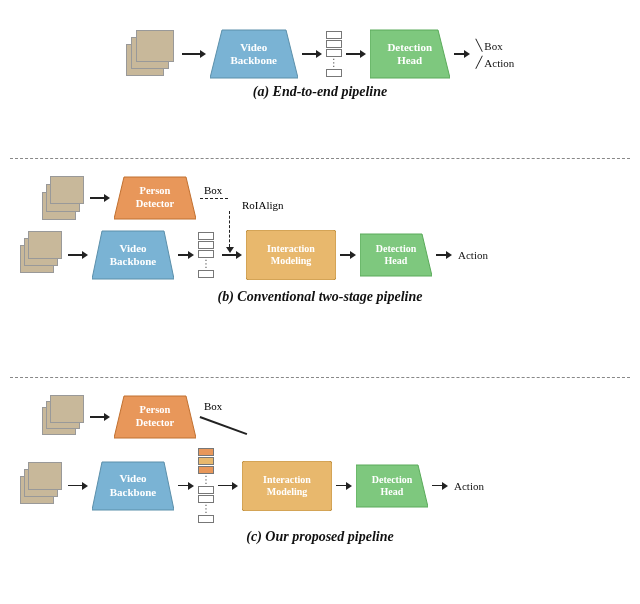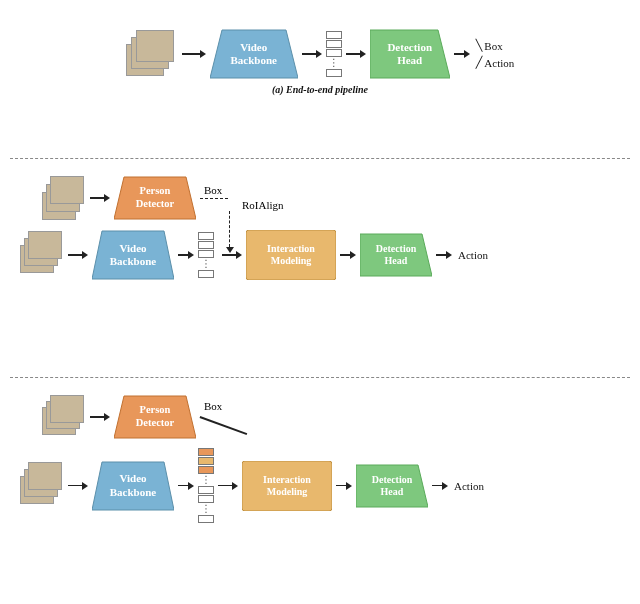--- a/index.html
+++ b/index.html
@@ -39,21 +39,21 @@
       padding: 8px 0 4px 0;
       border-top: 1.5px dashed #888;
       border-bottom: 1.5px dashed #888;
     }
     .section-c {
       height: 210px;
       padding: 8px 0 4px 0;
     }
 
     .section-label {
-      font-size: 10px;
+      font-size: 14px;
       font-weight: bold;
       font-style: italic;
       margin-top: 2px;
       color: #111;
     }
 
     
     .flow-row {
       display: flex;
       align-items: center;
@@ -336,20 +336,21 @@
 Head</div>
         </div>
 
         <div class="arrow">
           <div class="arrow-line" style="width:10px;"></div>
           <div class="arrow-head"></div>
         </div>
         <span class="action-label">Action</span>
       </div>
     </div>
+    <div class="section-label" style="margin-top:6px;">(b) Conventional two-stage pipeline</div>
   </div>
 
   <div class="section section-c">
     <div style="display:flex; flex-direction:column; width:100%; padding: 0 10px; margin-top:6px;">
 
       <div style="display:flex; align-items:center; gap:4px; margin-bottom:6px; margin-left:22px;">
 
         <div class="img-stack" style="width:44px;height:44px;">
           <div class="frame" style="width:34px;height:28px;left:0;top:12px;"></div>
           <div class="frame" style="width:34px;height:28px;left:4px;top:6px;"></div>
@@ -438,15 +439,16 @@
 Head</div>
         </div>
 
         <div class="arrow">
           <div class="arrow-line" style="width:10px;"></div>
           <div class="arrow-head"></div>
         </div>
         <span class="action-label">Action</span>
       </div>
     </div>
+    <div class="section-label" style="margin-top:6px;">(c) Our proposed pipeline</div>
   </div>
 
 </div>
 
 </body></html>

